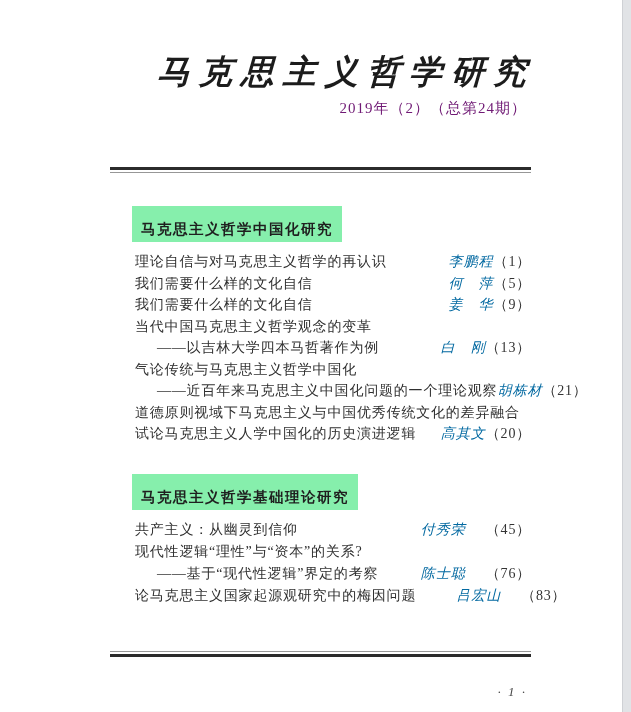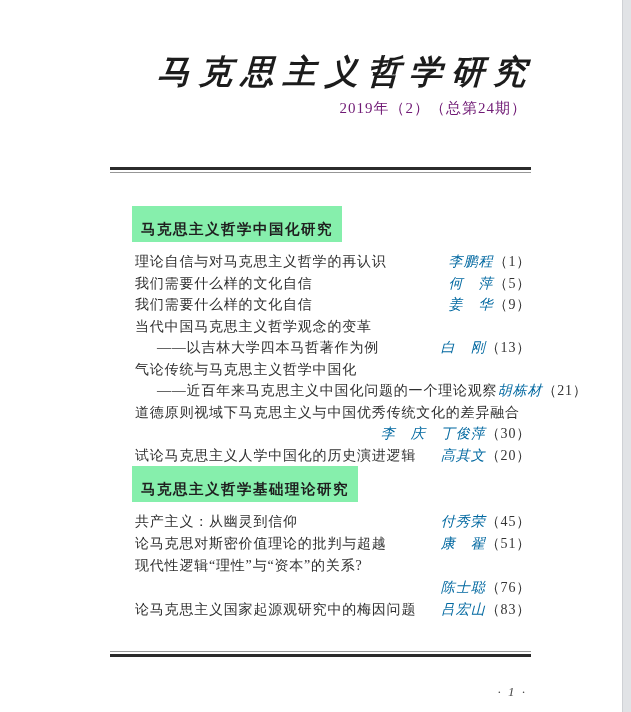--- a/index.html
+++ b/index.html
@@ -75,33 +75,33 @@
     margin-left: 22px;
     background: #86efac;
     color: #1f1f1f;
     font-weight: 700;
     font-size: 14.5px;
     letter-spacing: 1.5px;
     padding: 14px 9px 3px 9px;
     white-space: nowrap;
   }
   #heading-1 { margin-top: 36px; }
-  #heading-2 { }
+  #heading-2 { margin-top: 29px; }
   .entry-list { margin-top: 9px; }
   .row {
     display: flex;
     align-items: baseline;
     font-size: 14px;
     letter-spacing: 0.8px;
     color: #2f2f2f;
     padding-left: 25px;
     white-space: nowrap;
   }
   #list-1 .row { line-height: 21.5px; height: 21.5px; }
-  #list-2 .row { line-height: 22px;  height: 22px; }
+  #list-2 .row { line-height: 22px;  height: 22px; gap: 20px; }
   .row.indent { padding-left: 47px; }
   .row .t { flex: 0 0 auto; }
   .row .fill { flex: 1 1 auto; }
   .row .a {
     flex: 0 0 auto;
     font-style: italic;
     letter-spacing: 1px;
     color: #0369a1;
   }
   .row .p {
@@ -178,54 +178,43 @@
     <span class="a">胡栋材</span>
     <span class="p">（21）</span>
   </div>
         <div class="row">
     <span class="t">道德原则视域下马克思主义与中国优秀传统文化的差异融合</span>
     <span class="fill"></span>
     <span class="a"></span>
     <span class="p"></span>
   </div>
         <div class="row">
-    <span class="t"></span>
-    <span class="fill"></span>
-    <span class="a">李　庆　丁俊萍</span>
-    <span class="p">（30）</span>
-  </div>
-        <div class="row">
     <span class="t">试论马克思主义人学中国化的历史演进逻辑</span>
     <span class="fill"></span>
     <span class="a">高其文</span>
     <span class="p">（20）</span>
   </div>
       </div>
 
     <div id="heading-2" class="section-heading">马克思主义哲学基础理论研究</div>
     <div id="list-2" class="entry-list">
         <div class="row">
     <span class="t">共产主义：从幽灵到信仰</span>
     <span class="fill"></span>
     <span class="a">付秀荣</span>
     <span class="p">（45）</span>
   </div>
         <div class="row">
-    <span class="t">论马克思对斯密价值理论的批判与超越</span>
-    <span class="fill"></span>
-    <span class="a">康　翟</span>
-    <span class="p">（51）</span>
-  </div>
-        <div class="row">
     <span class="t">现代性逻辑“理性”与“资本”的关系?</span>
     <span class="fill"></span>
     <span class="a"></span>
     <span class="p"></span>
   </div>
         <div class="row indent">
+    <span class="t">——基于“现代性逻辑”界定的考察</span>
     <span class="fill"></span>
     <span class="a">陈士聪</span>
     <span class="p">（76）</span>
   </div>
         <div class="row">
     <span class="t">论马克思主义国家起源观研究中的梅因问题</span>
     <span class="fill"></span>
     <span class="a">吕宏山</span>
     <span class="p">（83）</span>
   </div>

